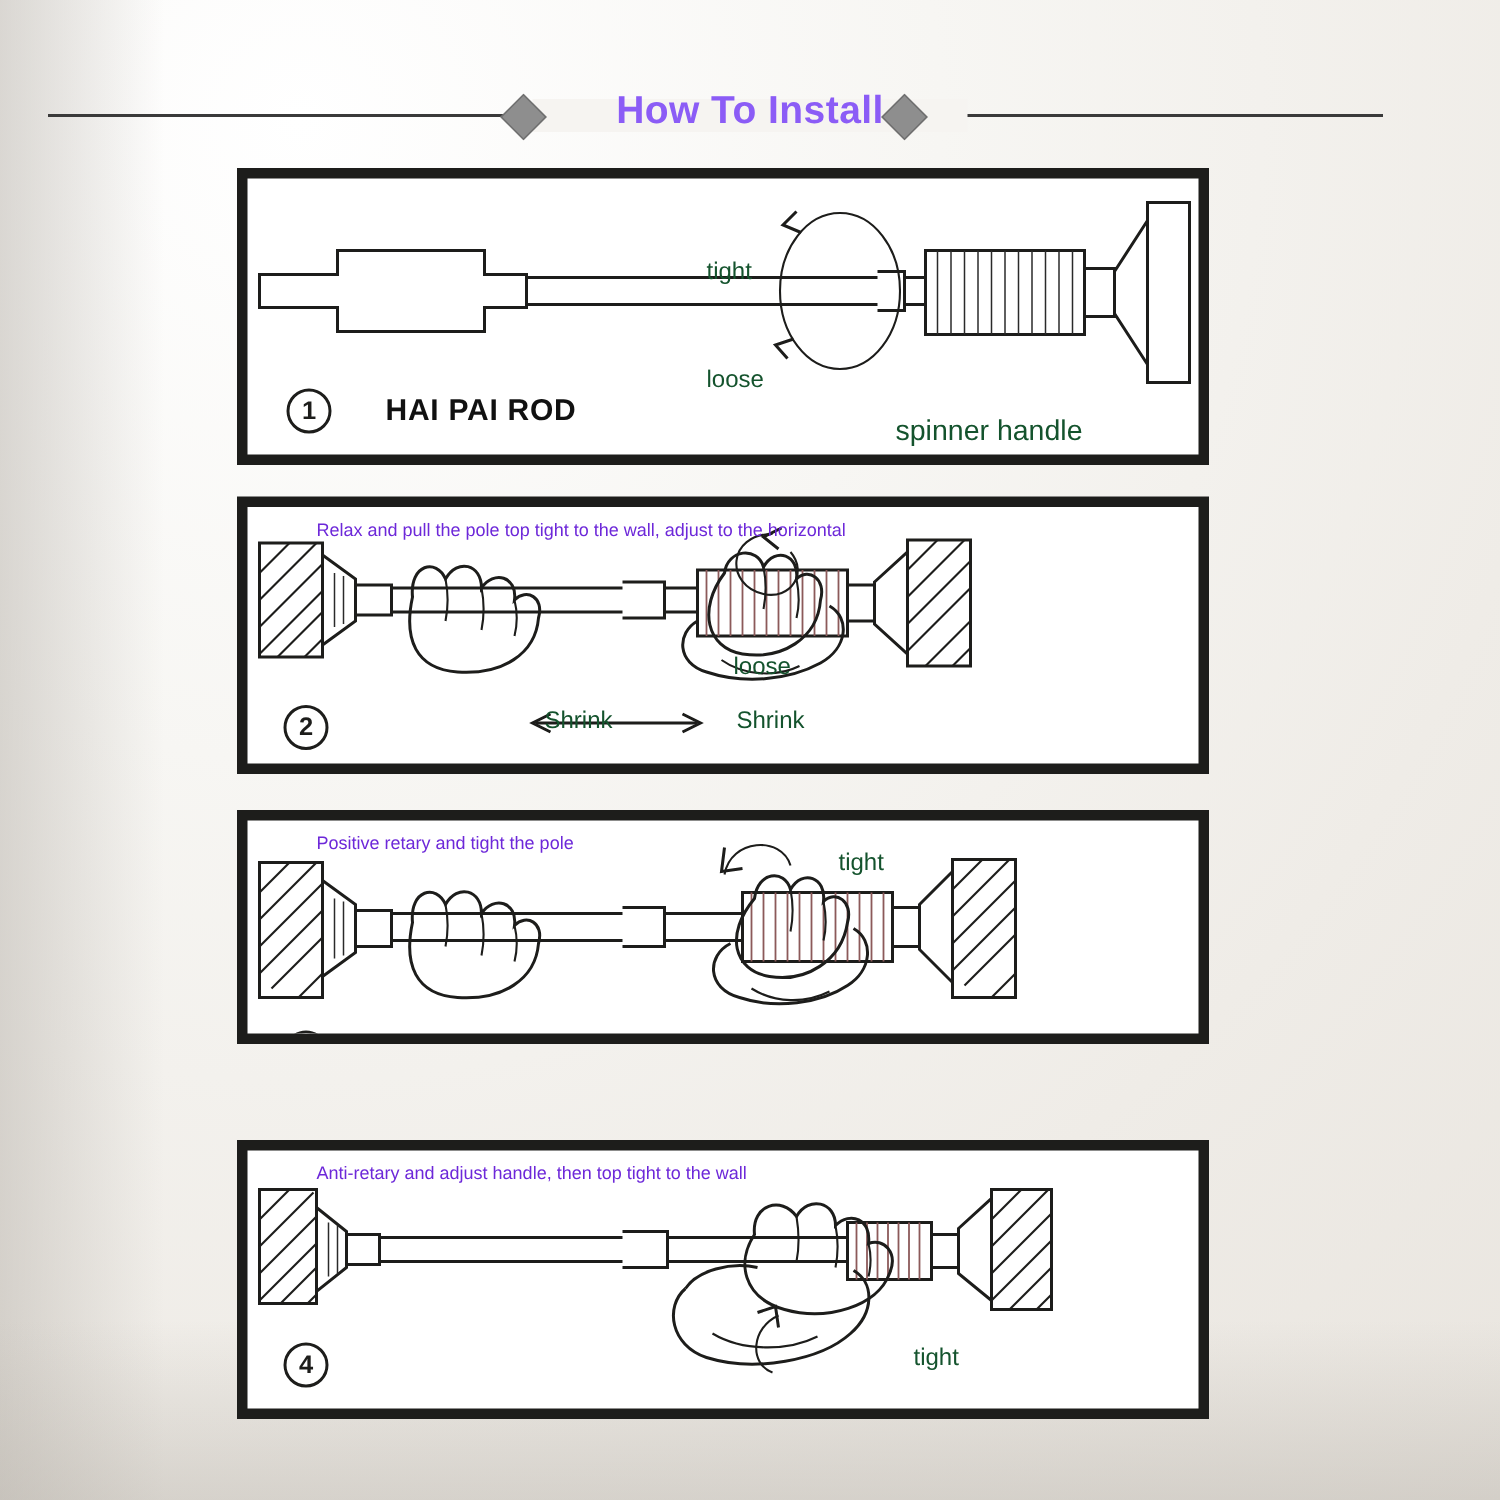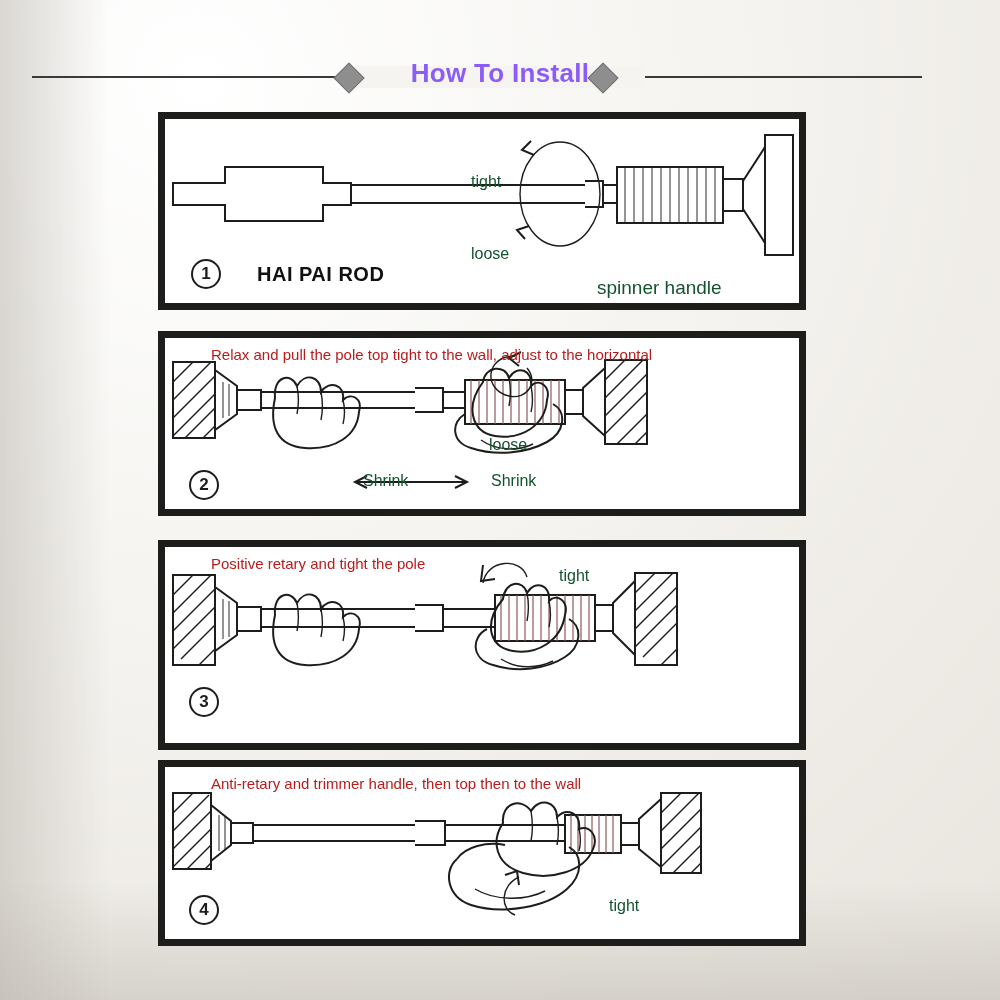--- a/index.html
+++ b/index.html
@@ -92,43 +92,43 @@
     background: #ffffff;
     box-sizing: border-box;
   }
   .panel-inner {
     position: absolute;
     inset: 0;
     overflow: hidden;
   }
   #panel-1 { left: 158px; top: 112px;  width: 648px; height: 198px; }
   #panel-2 { left: 158px; top: 331px;  width: 648px; height: 185px; }
-  #panel-3 { left: 158px; top: 540px;  width: 648px; height: 210px; }
+  #panel-3 { left: 158px; top: 540px;  width: 648px; height: 156px; }
   #panel-4 { left: 158px; top: 760px;  width: 648px; height: 186px; }
 
   .step-badge {
     position: absolute;
     width: 30px;
     height: 30px;
     border-radius: 50%;
     border: 2px solid #1d1d1b;
     color: #1d1d1b;
     font-size: 17px;
     font-weight: bold;
     display: flex;
     align-items: center;
     justify-content: center;
     background: #ffffff;
     box-sizing: border-box;
   }
 
   .caption {
     position: absolute;
-    color: #b91c1c;
-    font-size: 15px;
+    color: #6d28d9;
+    font-size: 12px;
     white-space: nowrap;
   }
   .label {
     position: absolute;
     color: #14532d;
     font-size: 16px;
     white-space: nowrap;
   }
   .label.big {
     font-size: 19px;
@@ -402,17 +402,17 @@
       <path class="ln" d="M338 56 C336 36 356 30 366 44 C374 30 392 34 392 50 C402 40 416 46 414 62 C424 58 434 68 428 82 C420 104 386 114 358 106 C330 98 326 74 338 56 Z"></path>
       <path class="ln-thin" d="M366 44 C368 56 368 64 366 74 M392 50 C394 60 394 68 392 78 M414 62 C416 70 416 76 414 84"></path>
 
       <path class="ln" d="M292 92 C278 104 282 130 306 138 C338 148 382 140 402 122 C418 108 418 88 404 80"></path>
       <path class="ln-thin" d="M310 122 C330 134 360 134 380 124"></path>
       <path class="ln" d="M292 92 C300 80 322 74 340 78"></path>
 
       <path class="ln-thin" d="M354 110 C336 118 334 142 350 148"></path>
       <path class="ln" d="M340 108 L352 104 L354 118"></path>
     </svg>
-    <div class="caption" style="left:46px; top:8px;">Anti-retary and trimmer handle, then top then to the wall</div>
+    <div class="caption" style="left:46px; top:8px;">Anti-retary and adjust handle, then top tight to the wall</div>
     <div class="step-badge" style="left:24px; top:128px;">4</div>
     <div class="label" style="left:444px; top:130px;">tight</div>
   </div>
 </div>
 
 </body></html>

